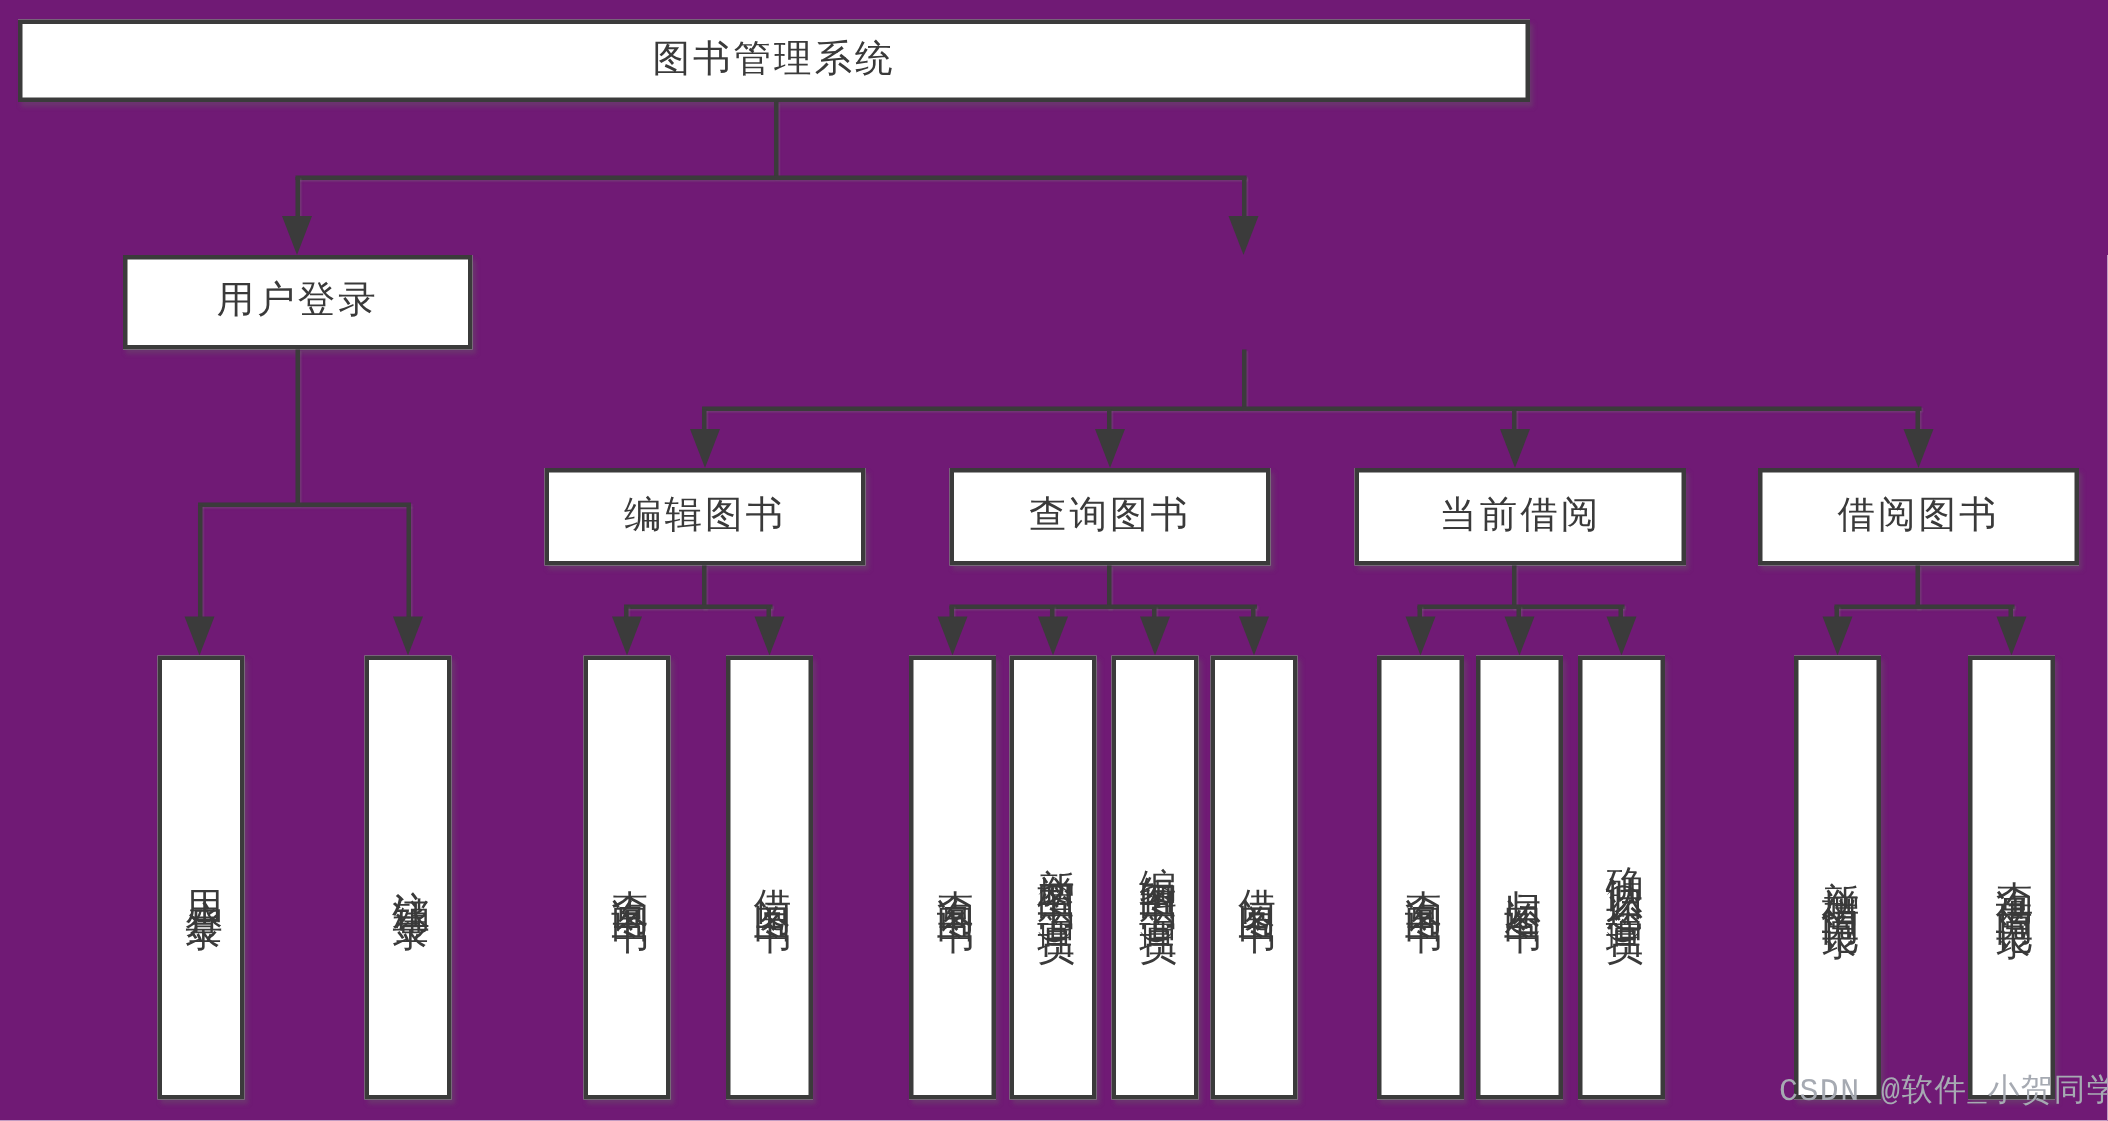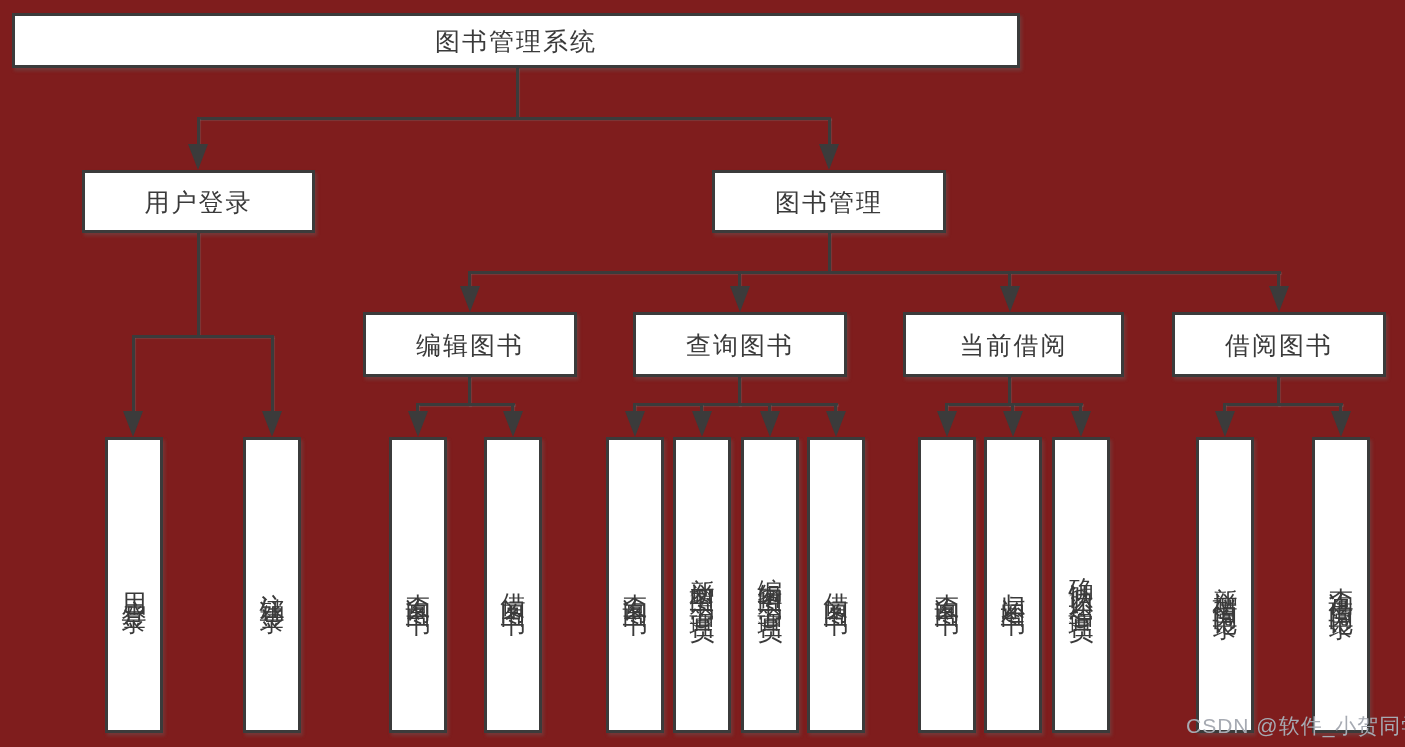--- a/index.html
+++ b/index.html
@@ -1,18 +1,18 @@
 <!DOCTYPE html>
 <html><head>
 <meta charset="utf-8">
 <style>
   html,body{margin:0;padding:0;background:#ffffff;}
   .diagram{
-    position:relative;width:1405px;height:747px;background:#7f1d1d;overflow:hidden;
-    font-family:Liberation Sans, sans-serif;
+    position:relative;width:1405px;height:747px;background:#701a75;overflow:hidden;
+    font-family:Liberation Mono, monospace;
   }
   .box{
     position:absolute;background:#ffffff;border:3px solid #3b3b3b;box-sizing:border-box;
     display:flex;align-items:center;justify-content:center;
     box-shadow:2px 3px 3px rgba(100,100,100,0.35);
   }
   .hlabel{
     color:#3a3a3a;font-size:25px;letter-spacing:2px;white-space:nowrap;line-height:1.2;
   }
   .vlabel{
@@ -41,23 +41,20 @@
 
   <div class="line" style="left:516px;top:68px;width:3px;height:51px"></div>
   <div class="line" style="left:197px;top:117px;width:634px;height:3px"></div>
   <div class="line" style="left:197px;top:118px;width:3px;height:30px"></div>
   <div class="ah" style="left:188px;top:144px"></div>
   <div class="line" style="left:828px;top:118px;width:3px;height:30px"></div>
   <div class="ah" style="left:819px;top:144px"></div>
 
   <div class="box" style="left:82px;top:170px;width:233px;height:63px">
     <span class="hlabel">用户登录</span>
-  </div>
-  <div class="box" style="left:712px;top:170px;width:234px;height:63px">
-    <span class="hlabel">图书管理</span>
   </div>
 
   <div class="line" style="left:197px;top:233px;width:3px;height:104px"></div>
   <div class="line" style="left:132px;top:335px;width:142px;height:3px"></div>
   <div class="line" style="left:132px;top:337px;width:3px;height:78px"></div>
   <div class="ah" style="left:123px;top:411px"></div>
   <div class="line" style="left:271px;top:337px;width:3px;height:78px"></div>
   <div class="ah" style="left:262px;top:411px"></div>
 
   <div class="line" style="left:828px;top:233px;width:3px;height:40px"></div>

